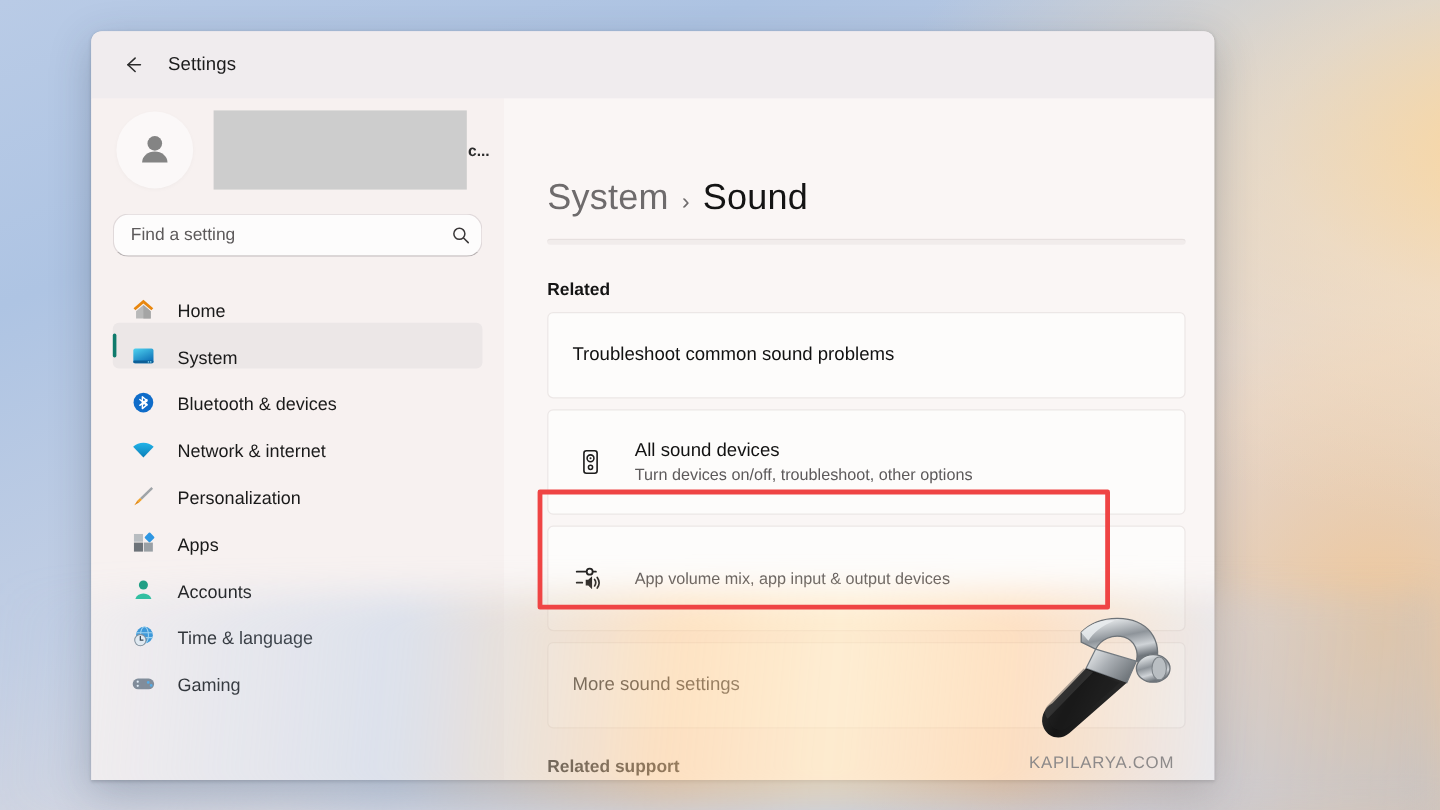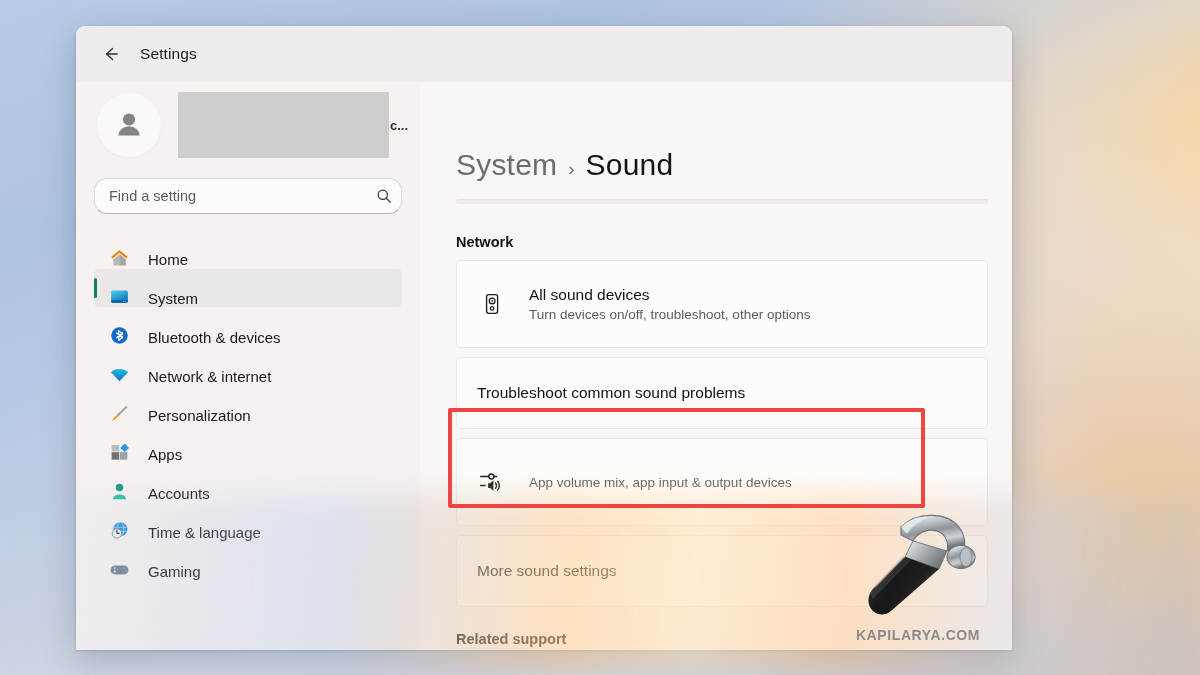--- a/index.html
+++ b/index.html
@@ -217,21 +217,21 @@
     position: absolute;
     right: 6px; bottom: 0px;
     width: 176px; height: 152px;
     z-index: 25;
     pointer-events: none;
     display: flex; flex-direction: column;
     align-items: center; justify-content: flex-end;
   }
   #watermark-text {
     font-size: 14px; letter-spacing: .6px;
-    color: #8d8a8a; font-weight: 700;
+    color: #8d8a8a; font-weight: 400;
     margin-bottom: 7px;
   }
 </style>
 </head>
 <body>
 
 <div id="desktop">
 
   <div id="settings-window">
 
@@ -394,40 +394,40 @@
       <div id="main-pane">
 
         <div id="breadcrumb">
           <span id="crumb-parent">System</span>
           <span id="crumb-sep">›</span>
           <span id="crumb-current">Sound</span>
         </div>
 
         <div id="header-rule"></div>
 
-        <div id="section-title">Network</div>
+        <div id="section-title">Related</div>
+
+        <div class="card short no-icon">
+          <div class="card-body">
+            <div class="card-title">Troubleshoot common sound problems</div>
+          </div>
+        </div>
 
         <div class="card tall">
           <div class="card-icon">
             <svg width="26" height="26" viewBox="0 0 26 26">
               <rect x="7.6" y="3.6" width="11" height="18.8" rx="2.1" fill="none" stroke="#1d1d1d" stroke-width="1.35"></rect>
               <circle cx="13.1" cy="9.9" r="2.85" fill="none" stroke="#1d1d1d" stroke-width="1.3"></circle>
               <circle cx="13.1" cy="9.9" r="0.85" fill="#1d1d1d"></circle>
               <circle cx="13.1" cy="17.4" r="1.75" fill="none" stroke="#1d1d1d" stroke-width="1.25"></circle>
             </svg>
           </div>
           <div class="card-body">
             <div class="card-title">All sound devices</div>
             <div class="card-sub">Turn devices on/off, troubleshoot, other options</div>
-          </div>
-        </div>
-
-        <div class="card short no-icon">
-          <div class="card-body">
-            <div class="card-title">Troubleshoot common sound problems</div>
           </div>
         </div>
 
         <div class="card tall">
           <div class="card-icon">
             <svg width="28" height="28" viewBox="0 0 28 28">
 
               <path d="M2.6 8.4 H10.4" stroke="#1d1d1d" stroke-width="1.5" stroke-linecap="round"></path>
               <circle cx="13.4" cy="8.4" r="2.5" fill="none" stroke="#1d1d1d" stroke-width="1.5"></circle>
               <path d="M16.4 8.4 H18.6" stroke="#1d1d1d" stroke-width="1.5" stroke-linecap="round"></path>

